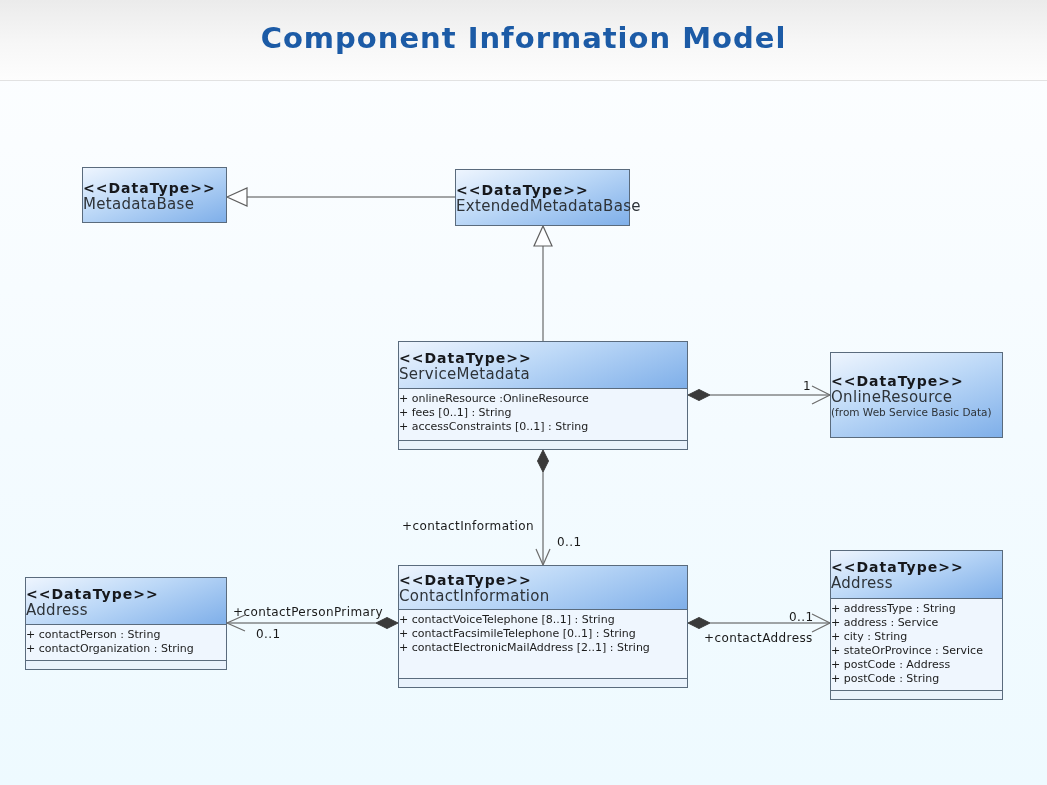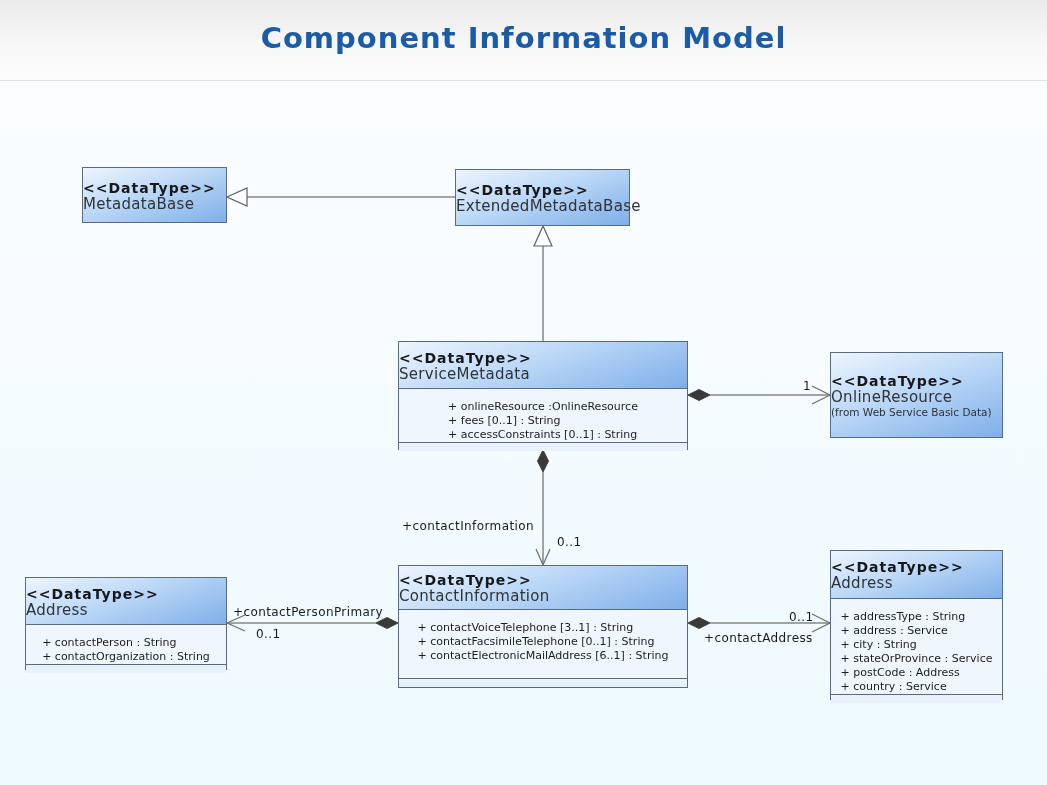--- a/index.html
+++ b/index.html
@@ -21,21 +21,21 @@
     display:flex; flex-direction:column;
     background:#eff6fe; color:#1c1c1c; }
   .uml-head { background:linear-gradient(160deg,#eef5fe 0%,#bcd8f7 45%,#7fafe9 100%);
     display:flex; flex-direction:column; justify-content:center;
     flex:0 0 auto; }
   .uml-head.full { flex:1 1 auto; }
   .stereo { font-weight:bold; font-size:14px; letter-spacing:1px; color:#16181c; line-height:18px; }
   .cname  { font-size:15px; color:#2e3338; line-height:15px; letter-spacing:0.3px; }
   .cnote  { font-size:10.5px; color:#2e3338; line-height:14px; }
   .uml-attrs { flex:1 1 auto; border-top:1px solid #5a6b7d; background:#eff6fe;
-    display:flex; flex-direction:column; align-items:center; padding-top:11px; }
+    display:flex; flex-direction:column; align-items:flex-start; padding-top:3px; }
   .uml-attrs .inner { text-align:left; }
   .attr-line { font-size:11px; line-height:14px; color:#1c1c1c; white-space:nowrap; }
   .uml-empty { flex:0 0 9px; border-top:1px solid #5a6b7d; background:#e9f2fc; }
 
   
   svg.wires { position:absolute; left:0; top:0; width:1047px; height:785px;
     pointer-events:none; }
   svg.wires text { font-family:"DejaVu Sans", sans-serif; font-size:12px;
     fill:#1a1a1a; letter-spacing:0.4px; }
 </style>
@@ -129,23 +129,23 @@
     </div>
   </div>
 
   <div class="uml-class" style="left:398px; top:565px; width:290px; height:123px;">
     <div class="uml-head" style="height:43px;">
       <div class="stereo">&lt;&lt;DataType&gt;&gt;</div>
       <div class="cname">ContactInformation</div>
     </div>
     <div class="uml-attrs">
       <div class="inner">
-        <div class="attr-line">+ contactVoiceTelephone [3..1] : String</div>
+        <div class="attr-line">+ contactVoiceTelephone [8..1] : String</div>
         <div class="attr-line">+ contactFacsimileTelephone [0..1] : String</div>
-        <div class="attr-line">+ contactElectronicMailAddress [6..1] : String</div>
+        <div class="attr-line">+ contactElectronicMailAddress [2..1] : String</div>
       </div>
     </div>
     <div class="uml-empty"></div>
   </div>
 
   <div class="uml-class" style="left:25px; top:577px; width:202px; height:93px;">
     <div class="uml-head" style="height:46px;">
       <div class="stereo">&lt;&lt;DataType&gt;&gt;</div>
       <div class="cname">Address</div>
     </div>
@@ -163,19 +163,19 @@
       <div class="stereo">&lt;&lt;DataType&gt;&gt;</div>
       <div class="cname">Address</div>
     </div>
     <div class="uml-attrs">
       <div class="inner">
         <div class="attr-line">+ addressType : String</div>
         <div class="attr-line">+ address : Service</div>
         <div class="attr-line">+ city : String</div>
         <div class="attr-line">+ stateOrProvince : Service</div>
         <div class="attr-line">+ postCode : Address</div>
-        <div class="attr-line">+ country : Service</div>
+        <div class="attr-line">+ postCode : String</div>
       </div>
     </div>
     <div class="uml-empty"></div>
   </div>
 
 </div>
 
 </body></html>

